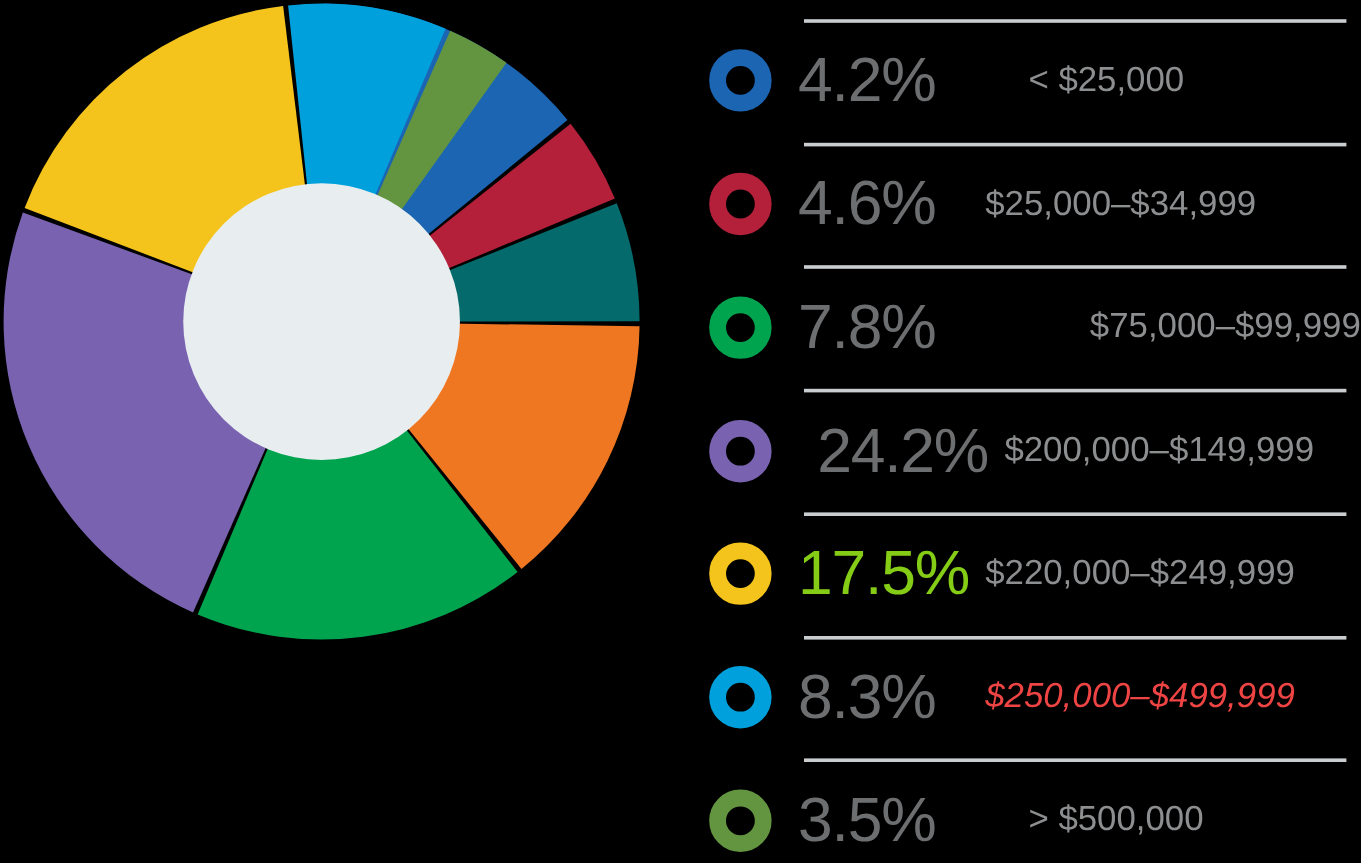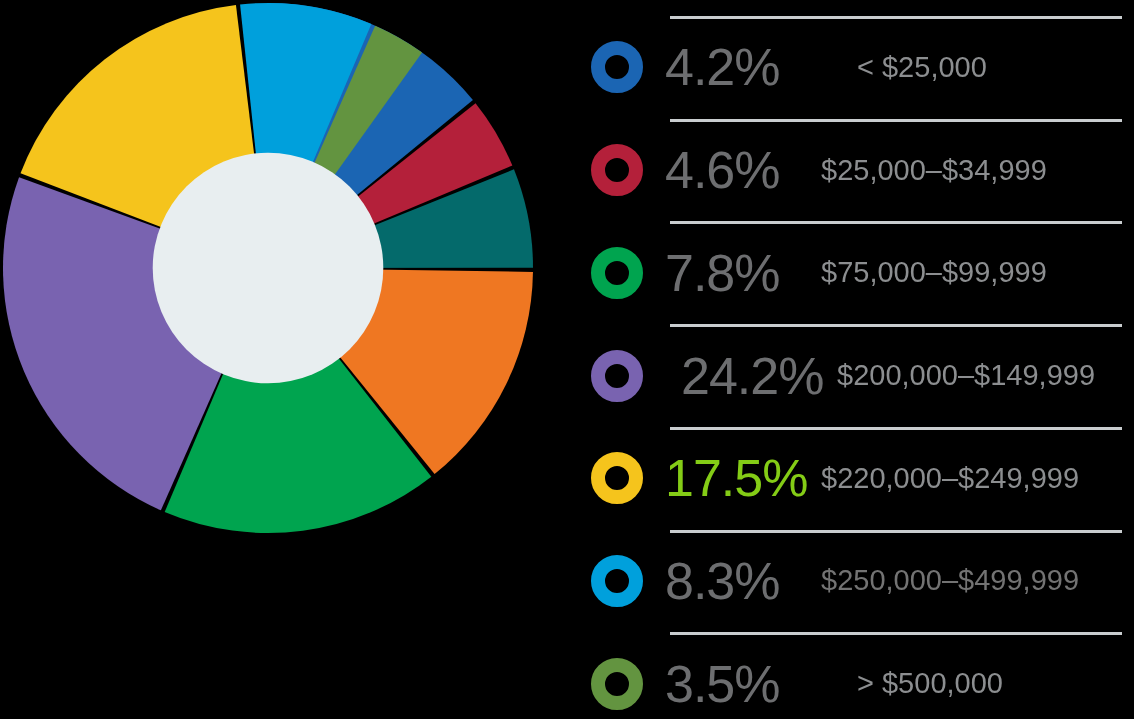--- a/index.html
+++ b/index.html
@@ -137,21 +137,21 @@
         </span>
         <span class="pct" style="color: rgb(109, 110, 112);">4.6%</span>
         <span class="range" style="color: rgb(140, 142, 144);">$25,000–$34,999</span>
       </div>
       <div class="legend-row">
         <div class="rule" style="background: rgb(201, 205, 207);"></div>
         <span class="swatch">
           <span class="swatch-inner" style="color: rgb(0, 164, 79);"></span>
         </span>
         <span class="pct" style="color: rgb(109, 110, 112);">7.8%</span>
-        <span class="range" style="color: rgb(140, 142, 144);">$75,000–$99,999</span>
+        <span class="range" style="color: rgb(140, 142, 144); text-align: right;">$75,000–$99,999</span>
       </div>
       <div class="legend-row">
         <div class="rule" style="background: rgb(201, 205, 207);"></div>
         <span class="swatch">
           <span class="swatch-inner" style="color: rgb(121, 99, 176);"></span>
         </span>
         <span class="pct" style="color: rgb(109, 110, 112); margin-left: 16px;">24.2%</span>
         <span class="range" style="color: rgb(140, 142, 144);">$200,000–$149,999</span>
       </div>
       <div class="legend-row">
@@ -161,21 +161,21 @@
         </span>
         <span class="pct" style="color: #84cc16;">17.5%</span>
         <span class="range" style="color: rgb(140, 142, 144);">$220,000–$249,999</span>
       </div>
       <div class="legend-row">
         <div class="rule" style="background: rgb(201, 205, 207);"></div>
         <span class="swatch">
           <span class="swatch-inner" style="color: rgb(0, 160, 220);"></span>
         </span>
         <span class="pct" style="color: rgb(109, 110, 112);">8.3%</span>
-        <span class="range" style="color: #737373;">$250,000–$499,999</span>
+        <span class="range" style="color: #ef4444; font-style: italic;">$250,000–$499,999</span>
       </div>
       <div class="legend-row">
         <div class="rule" style="background: rgb(201, 205, 207);"></div>
         <span class="swatch">
           <span class="swatch-inner" style="color: rgb(99, 148, 64);"></span>
         </span>
         <span class="pct" style="color: rgb(109, 110, 112);">3.5%</span>
         <span class="range short" style="color: rgb(140, 142, 144);">&gt; $500,000</span>
       </div>
     </div>

